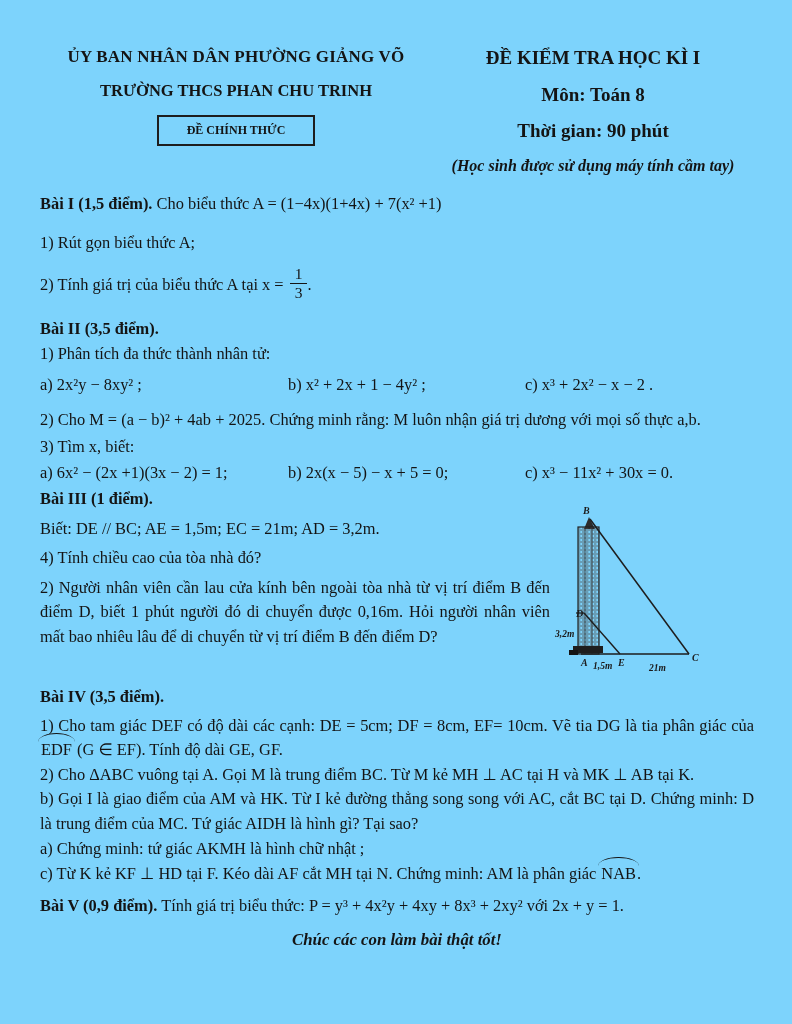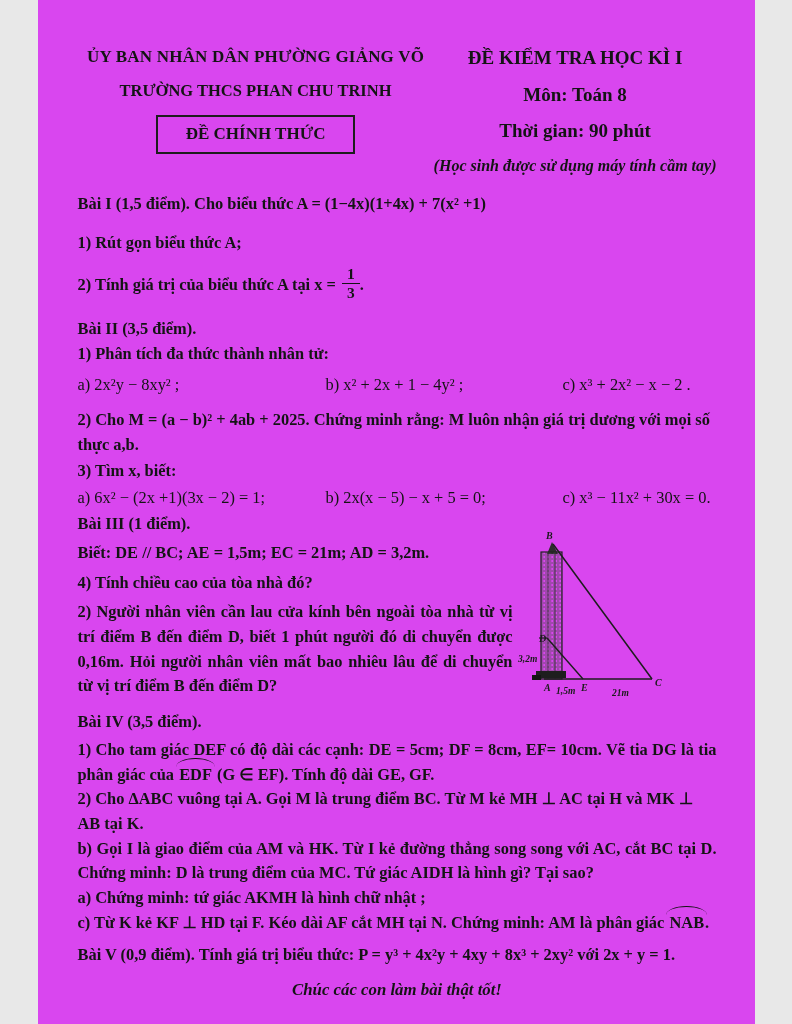--- a/index.html
+++ b/index.html
@@ -1,42 +1,42 @@
 <!DOCTYPE html>
 <html><head>
 <meta charset="utf-8">
 <style>
   html,body { margin:0; padding:0; background:#e8e8e8; }
   .page {
     position:relative;
-    width:717px; height:1024px;
+    width:792px; height:1024px;
     margin:0 auto;
-    background:#d946ef;
+    background:#7dd3fc;
     box-sizing:border-box;
     padding:44px 38px 0 40px;
     font-family:"Liberation Serif", serif;
     font-size:16.4px;
     color:#141414;
     line-height:1.5;
     overflow:hidden;
   }
-  p { margin:0;font-weight:bold; }
+  p { margin:0; }
 
   
   .header { display:flex; align-items:flex-start; }
   .header-left { width:392px; text-align:center; }
   .hl1 { font-weight:bold; font-size:17px; letter-spacing:.2px; white-space:nowrap; }
   .hl2 { font-weight:bold; font-size:16.5px; margin-top:9px; white-space:nowrap; }
   .official-box {
     display:inline-block;
     border:2px solid #1d1d1d;
     padding:4px 28px 5px 28px;
     margin-top:12px;
     font-weight:bold;
-    font-size:17px;
+    font-size:12px;
     white-space:nowrap;
   }
   .header-right { flex:1; text-align:center; }
   .hr-line { font-weight:bold; font-size:19px; margin-bottom:8px; white-space:nowrap; }
   .hr-note { font-style:italic; font-weight:600; font-size:16px; margin-top:5px; white-space:nowrap; }
 
   
   main { display:block; margin-top:13px; }
   .just { text-align:justify; }
 

